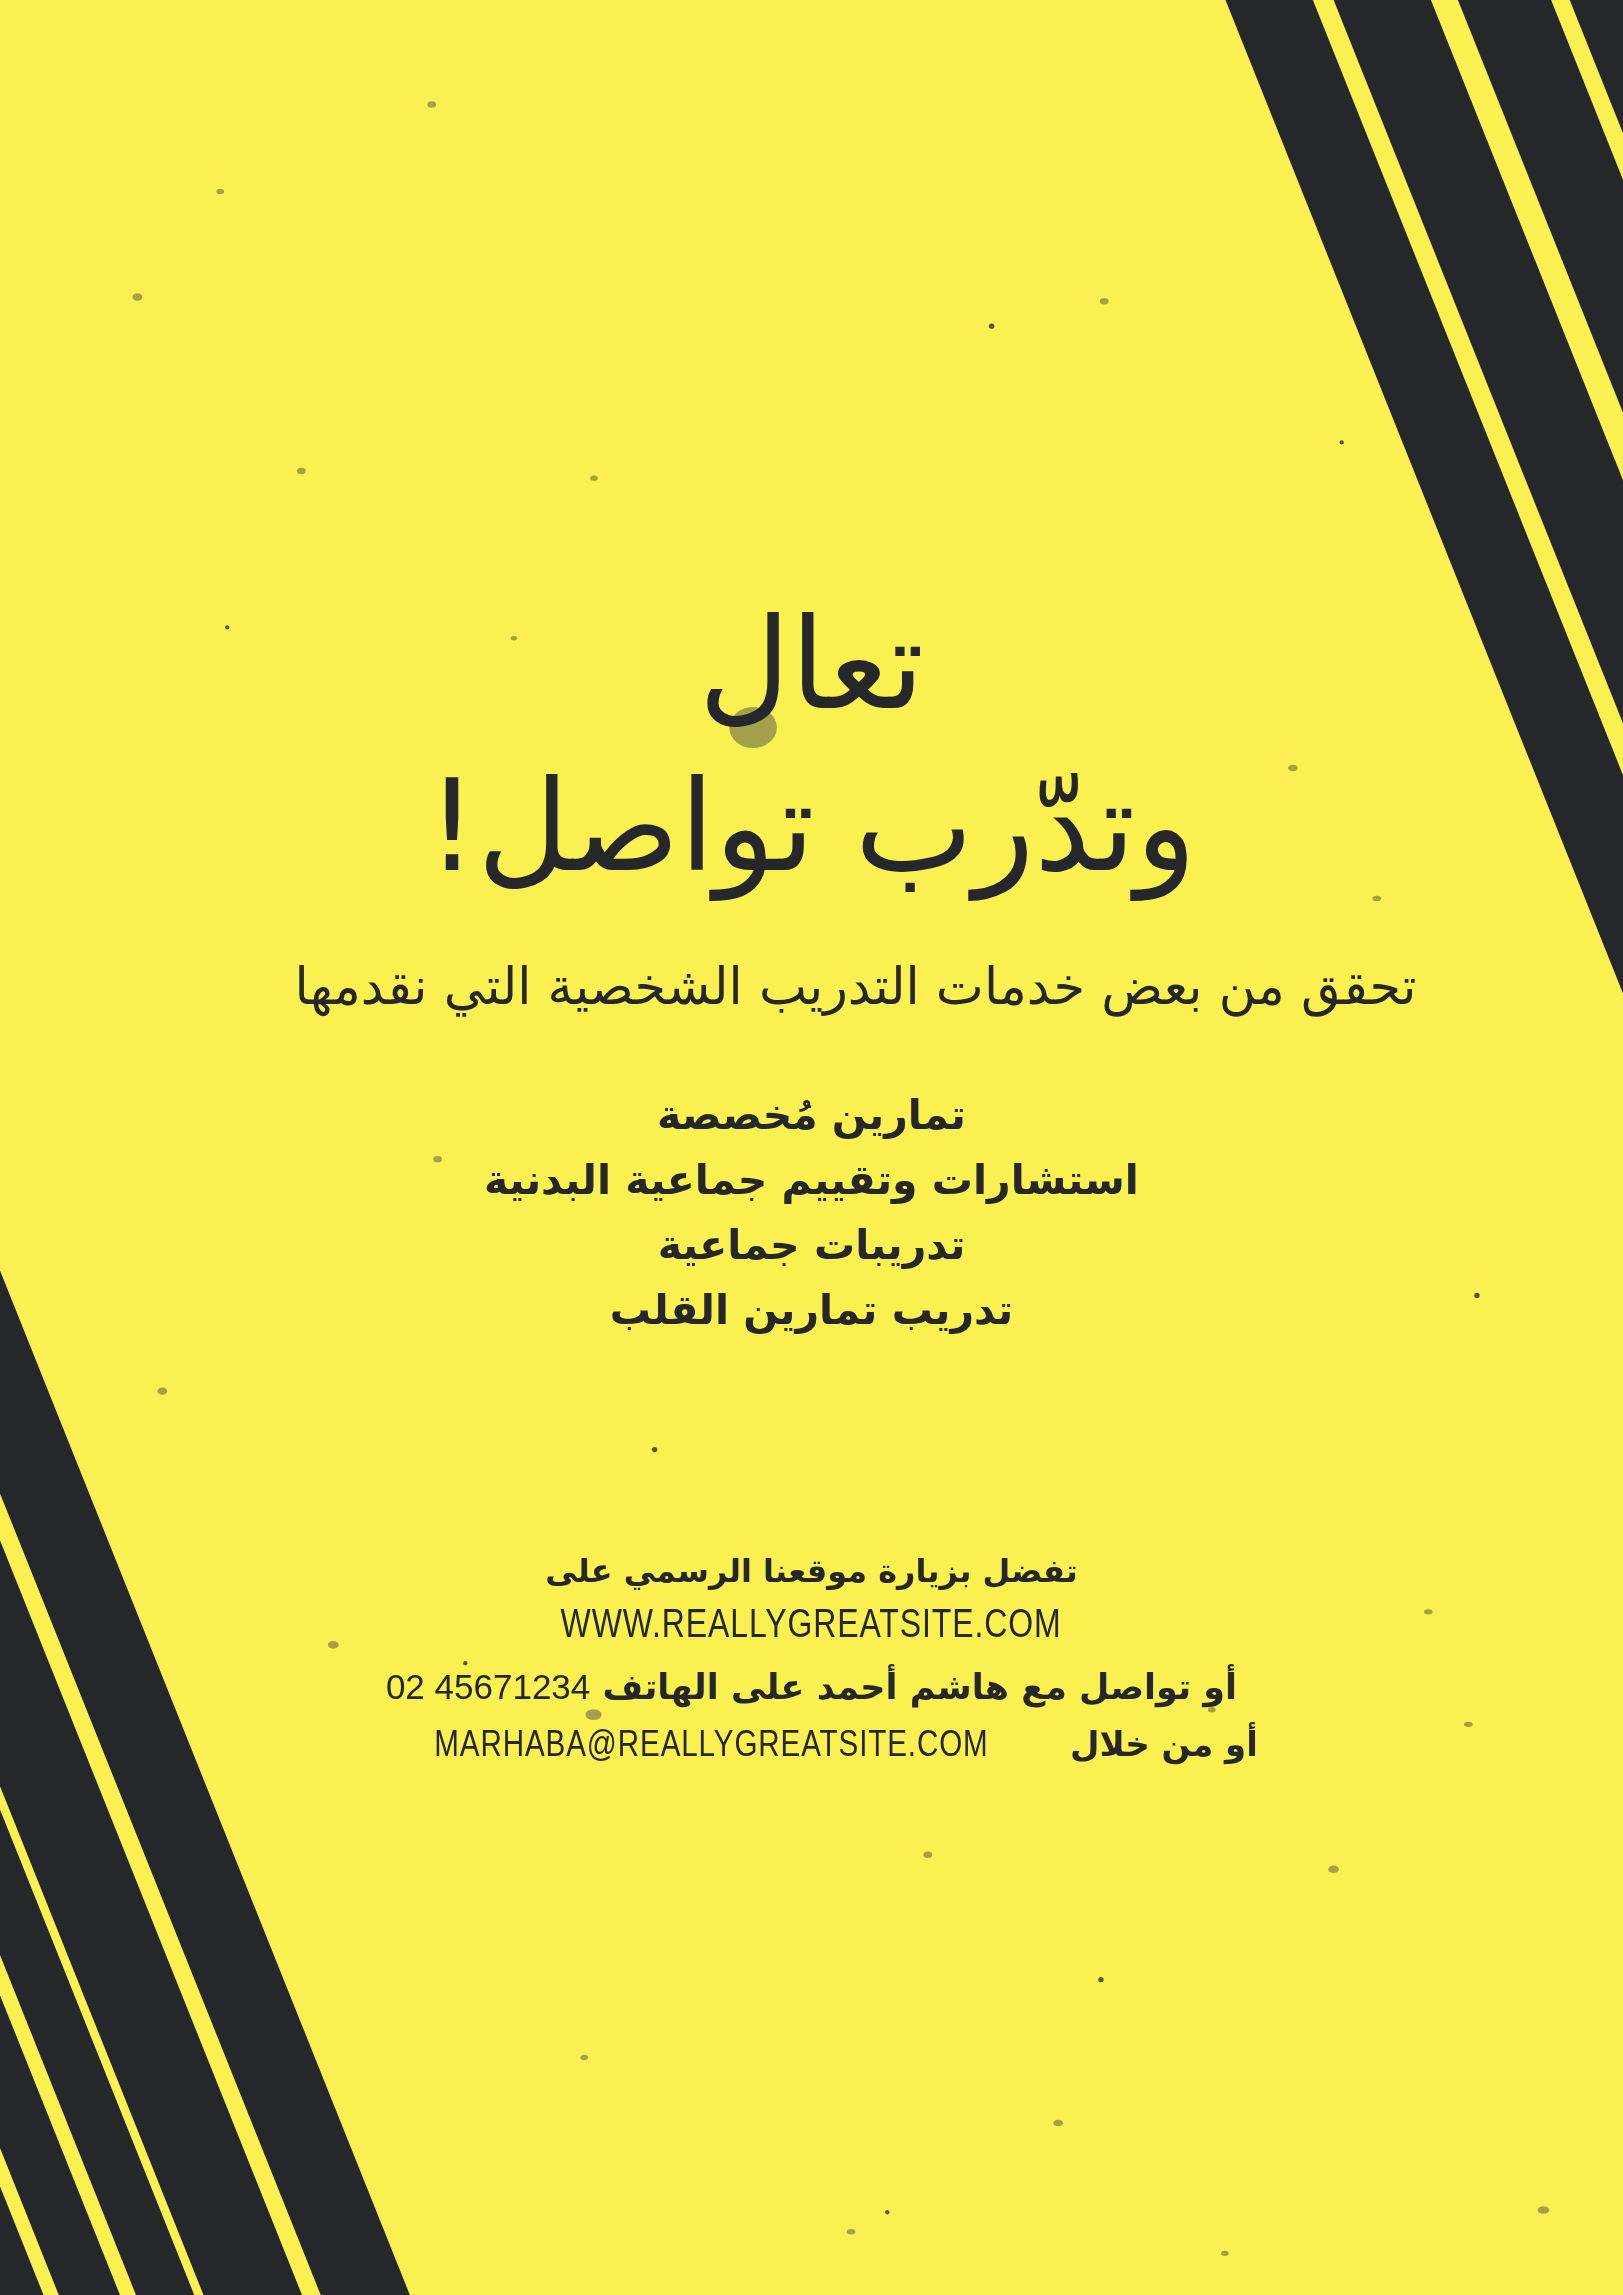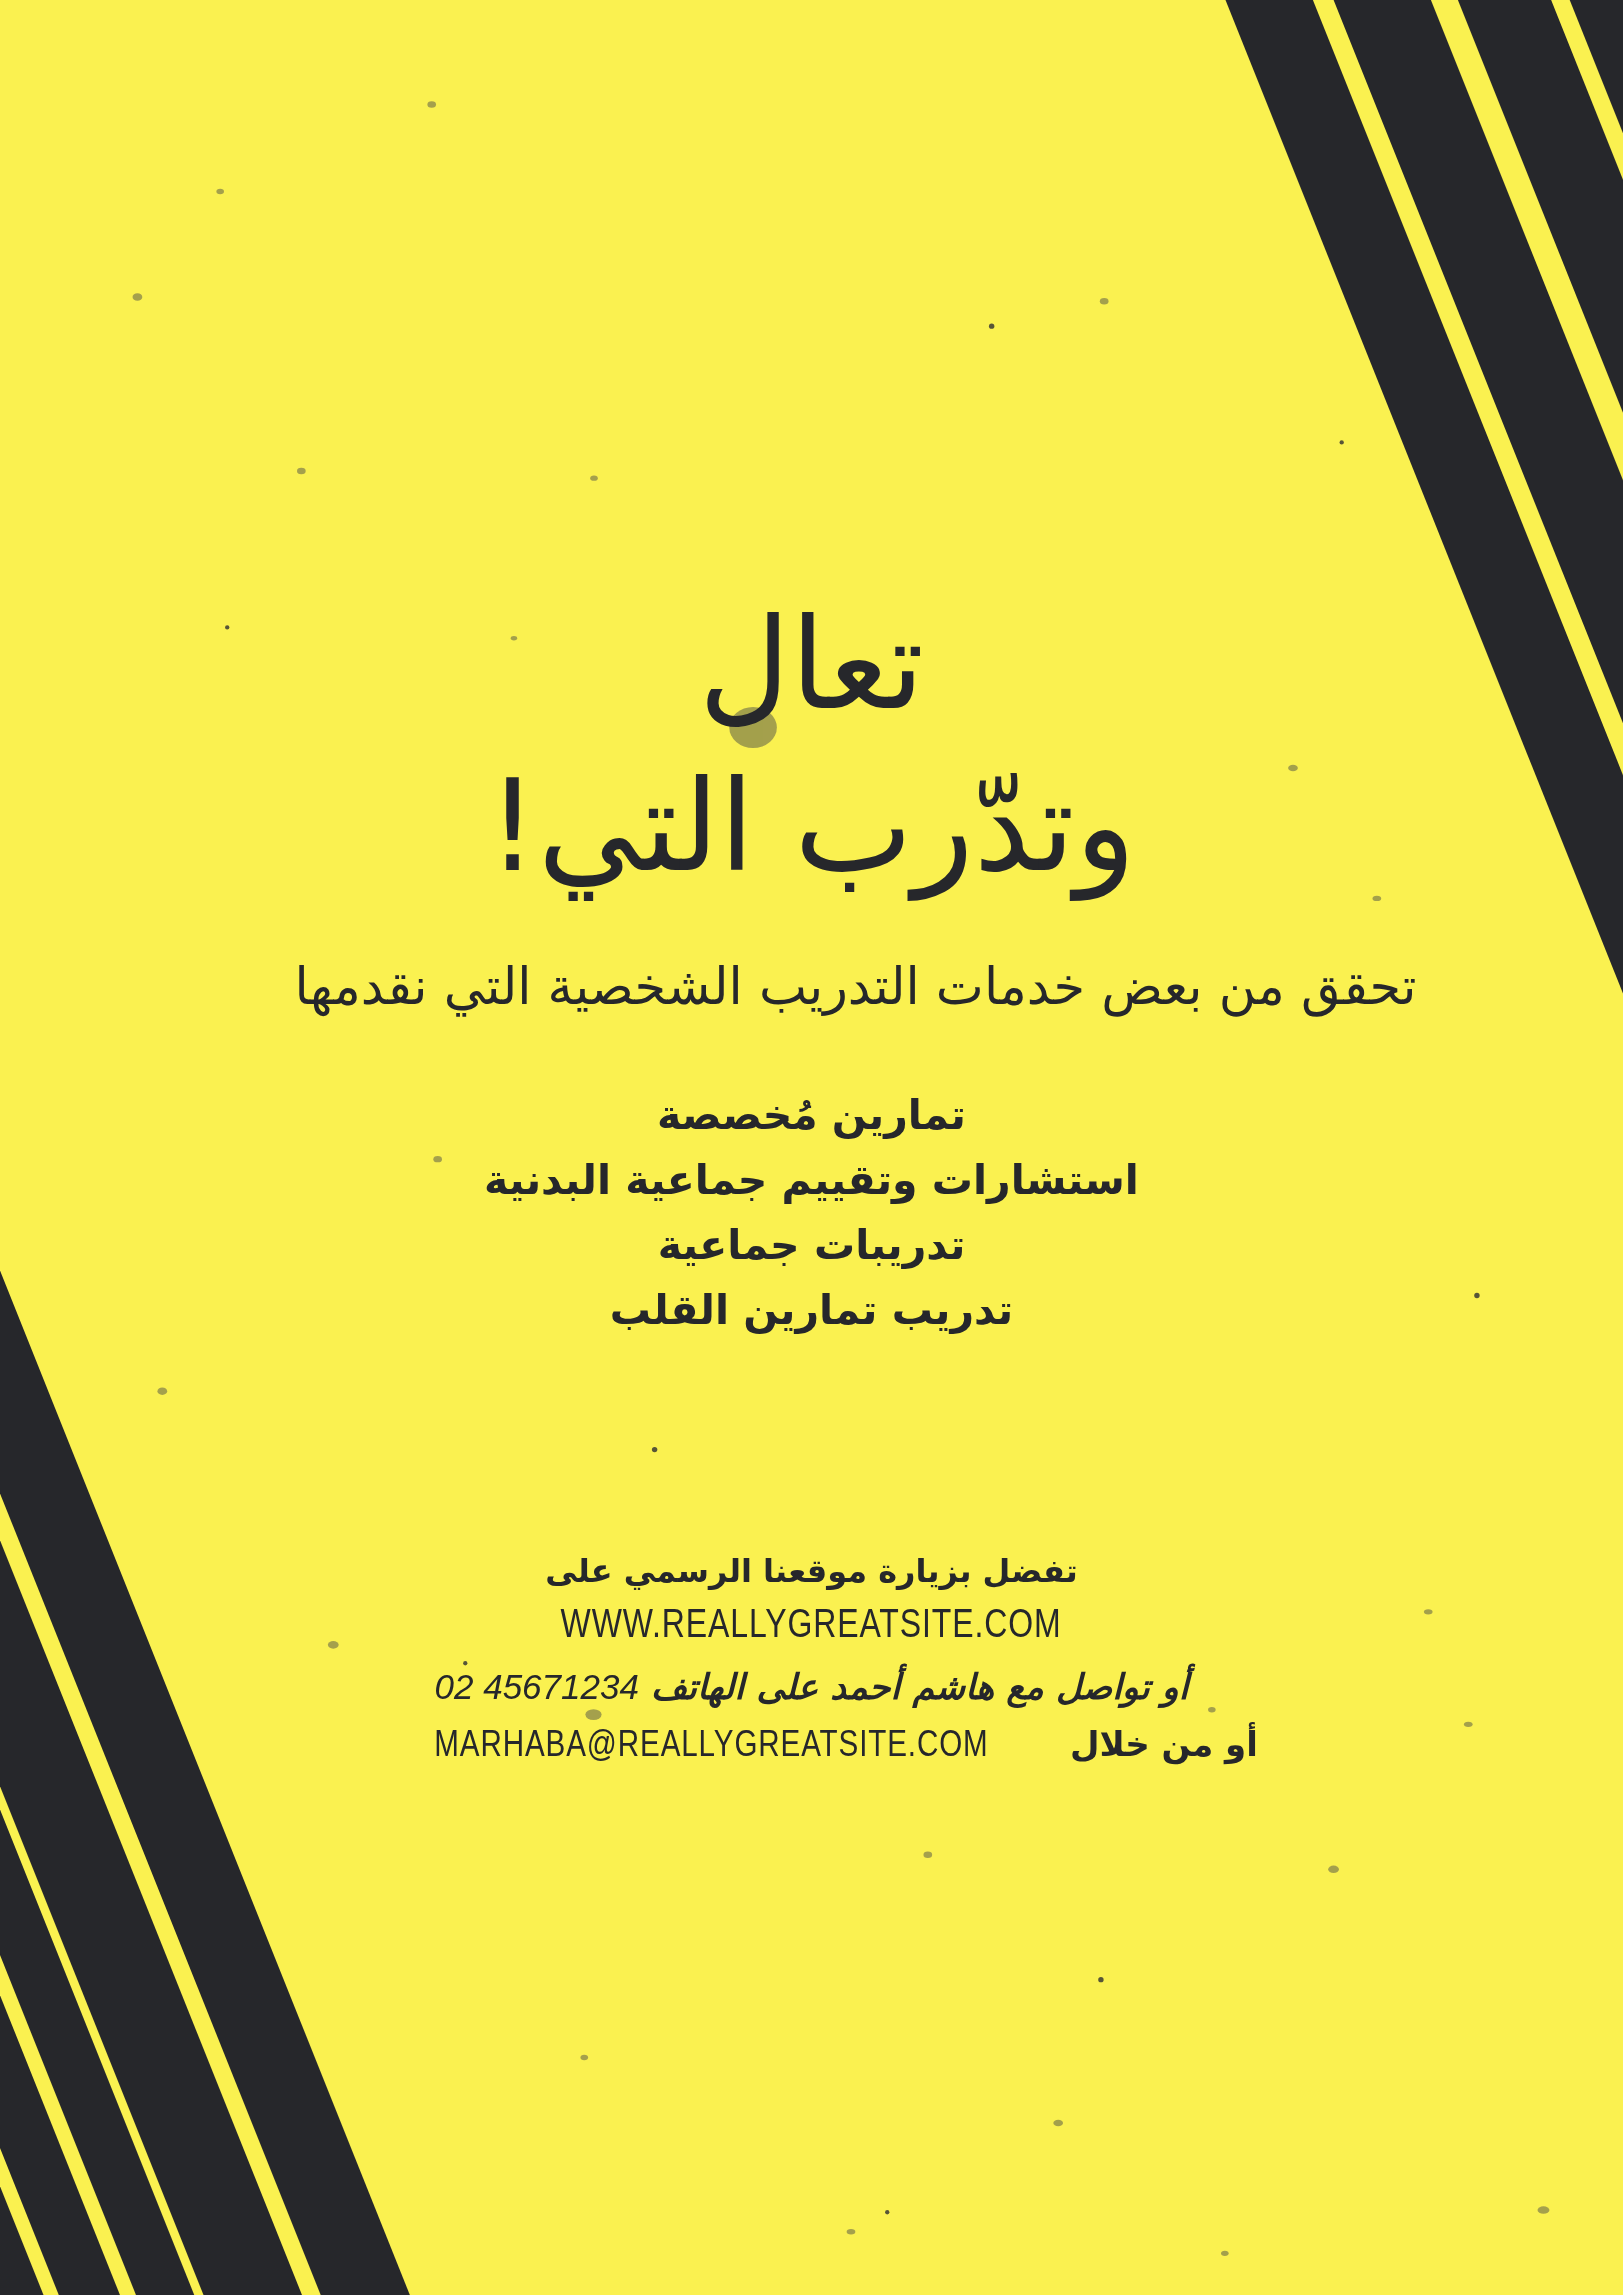--- a/index.html
+++ b/index.html
@@ -51,21 +51,20 @@
   .footer .ar-line {
     font-size: 32px;
     font-weight: bold;
     line-height: 41px;
   }
   .footer .contact-line {
     margin-top: 13px;
     font-size: 35px;
     font-weight: bold;
     line-height: 52px;
-    font-style: italic;
   }
   .latin {
     font-family: "Liberation Sans", sans-serif;
     font-weight: normal;
     direction: ltr;
     unicode-bidi: isolate;
     display: inline-block;
     transform: scaleX(0.8);
     transform-origin: center;
     letter-spacing: 1.1px;
@@ -144,21 +143,21 @@
       <circle cx="2730" cy="2395" r="5"></circle>
       <circle cx="860" cy="3075" r="4"></circle>
       <circle cx="2035" cy="3660" r="5"></circle>
       <circle cx="1640" cy="4090" r="4"></circle>
       <circle cx="420" cy="1160" r="4"></circle>
     </g>
   </svg>
 
   <div class="layer title">
     <div>تعال</div>
-    <div>وتدّرب التي!</div>
+    <div>وتدّرب تواصل!</div>
   </div>
 
   <div class="layer subtitle">تحقق من بعض خدمات التدريب الشخصية التي نقدمها</div>
 
   <div class="layer services">
     <div>تمارين مُخصصة</div>
     <div>استشارات وتقييم جماعية البدنية</div>
     <div>تدريبات جماعية</div>
     <div>تدريب تمارين القلب</div>
   </div>

